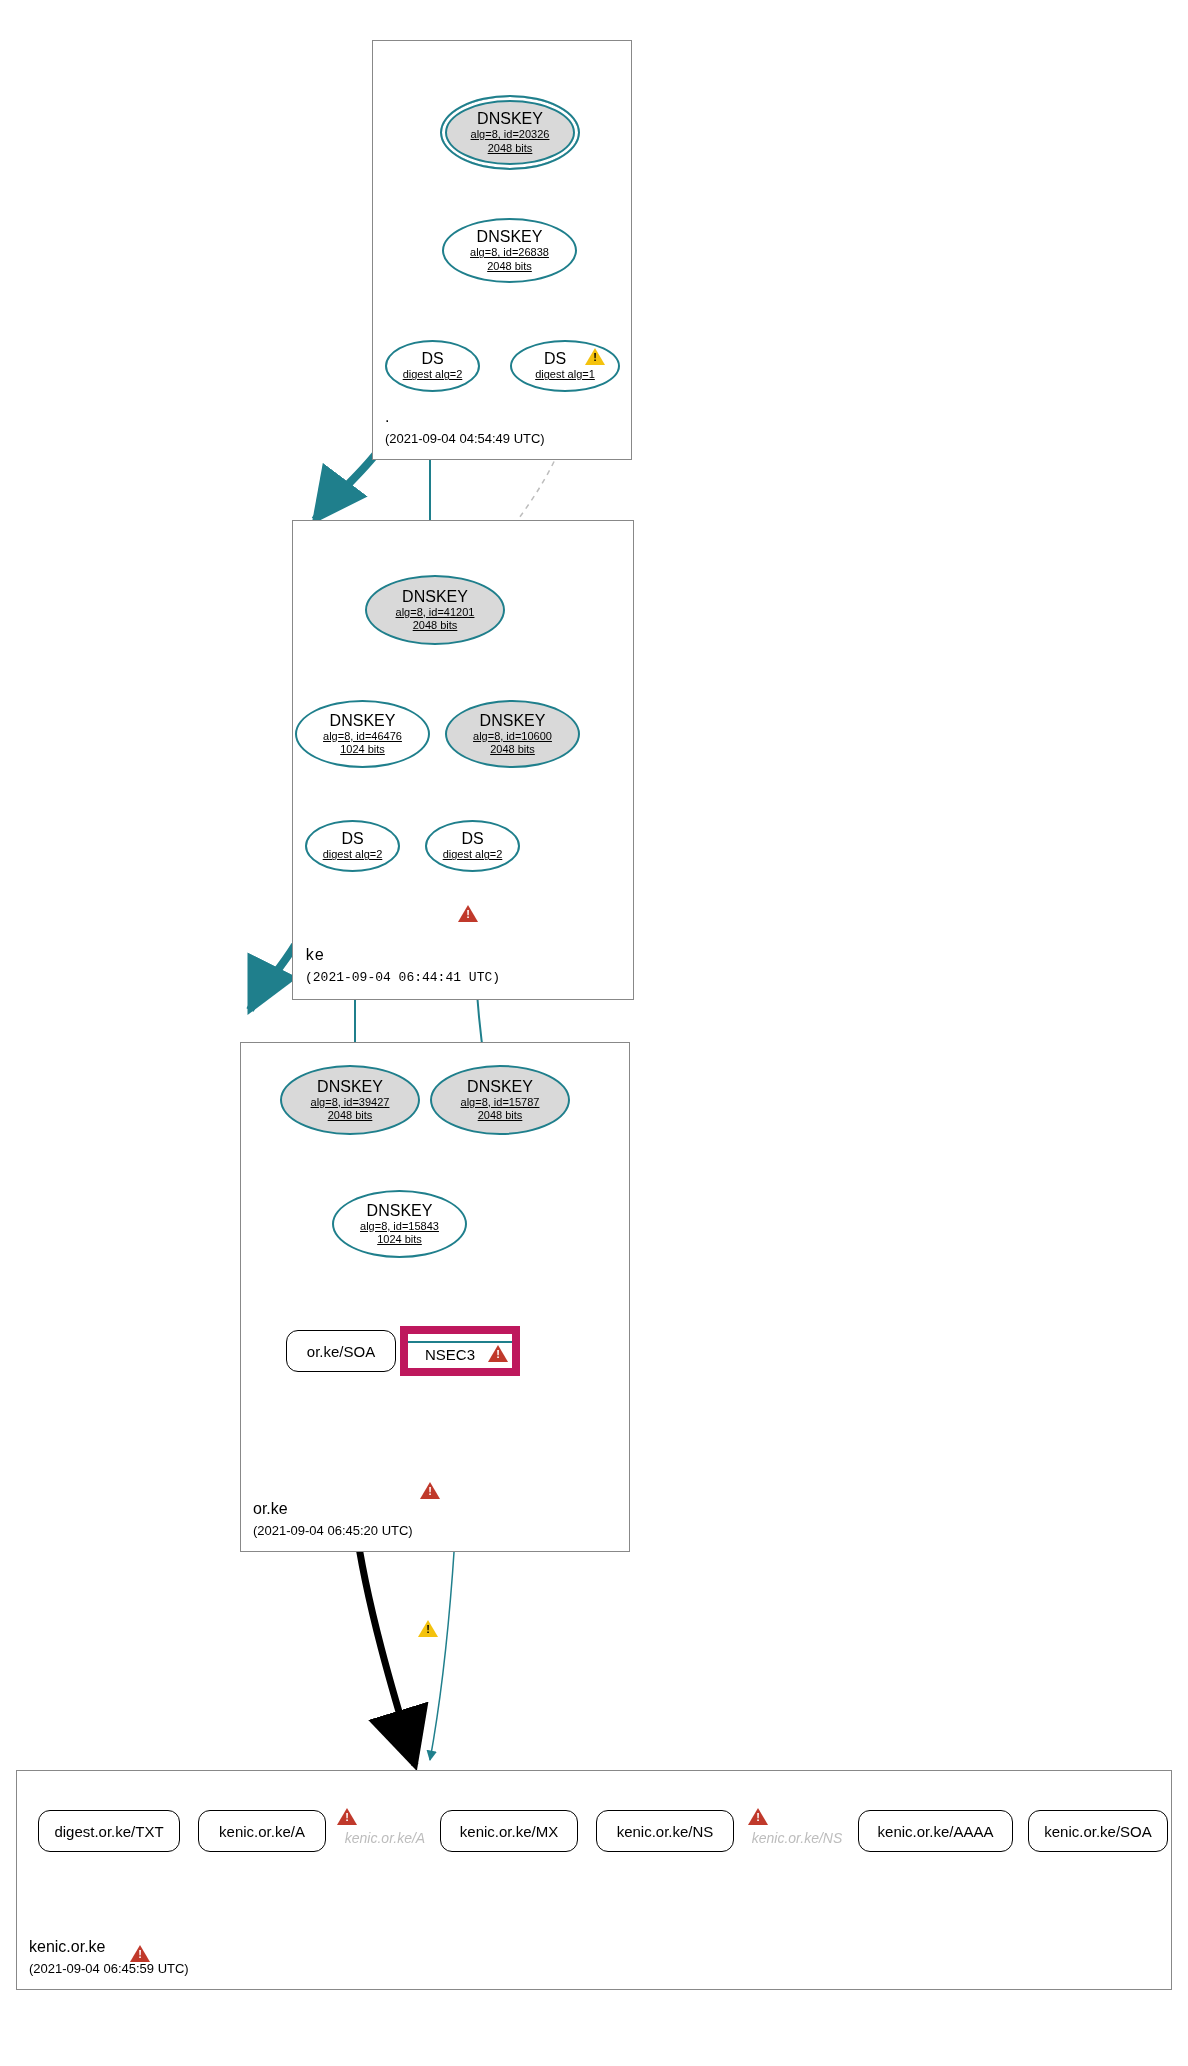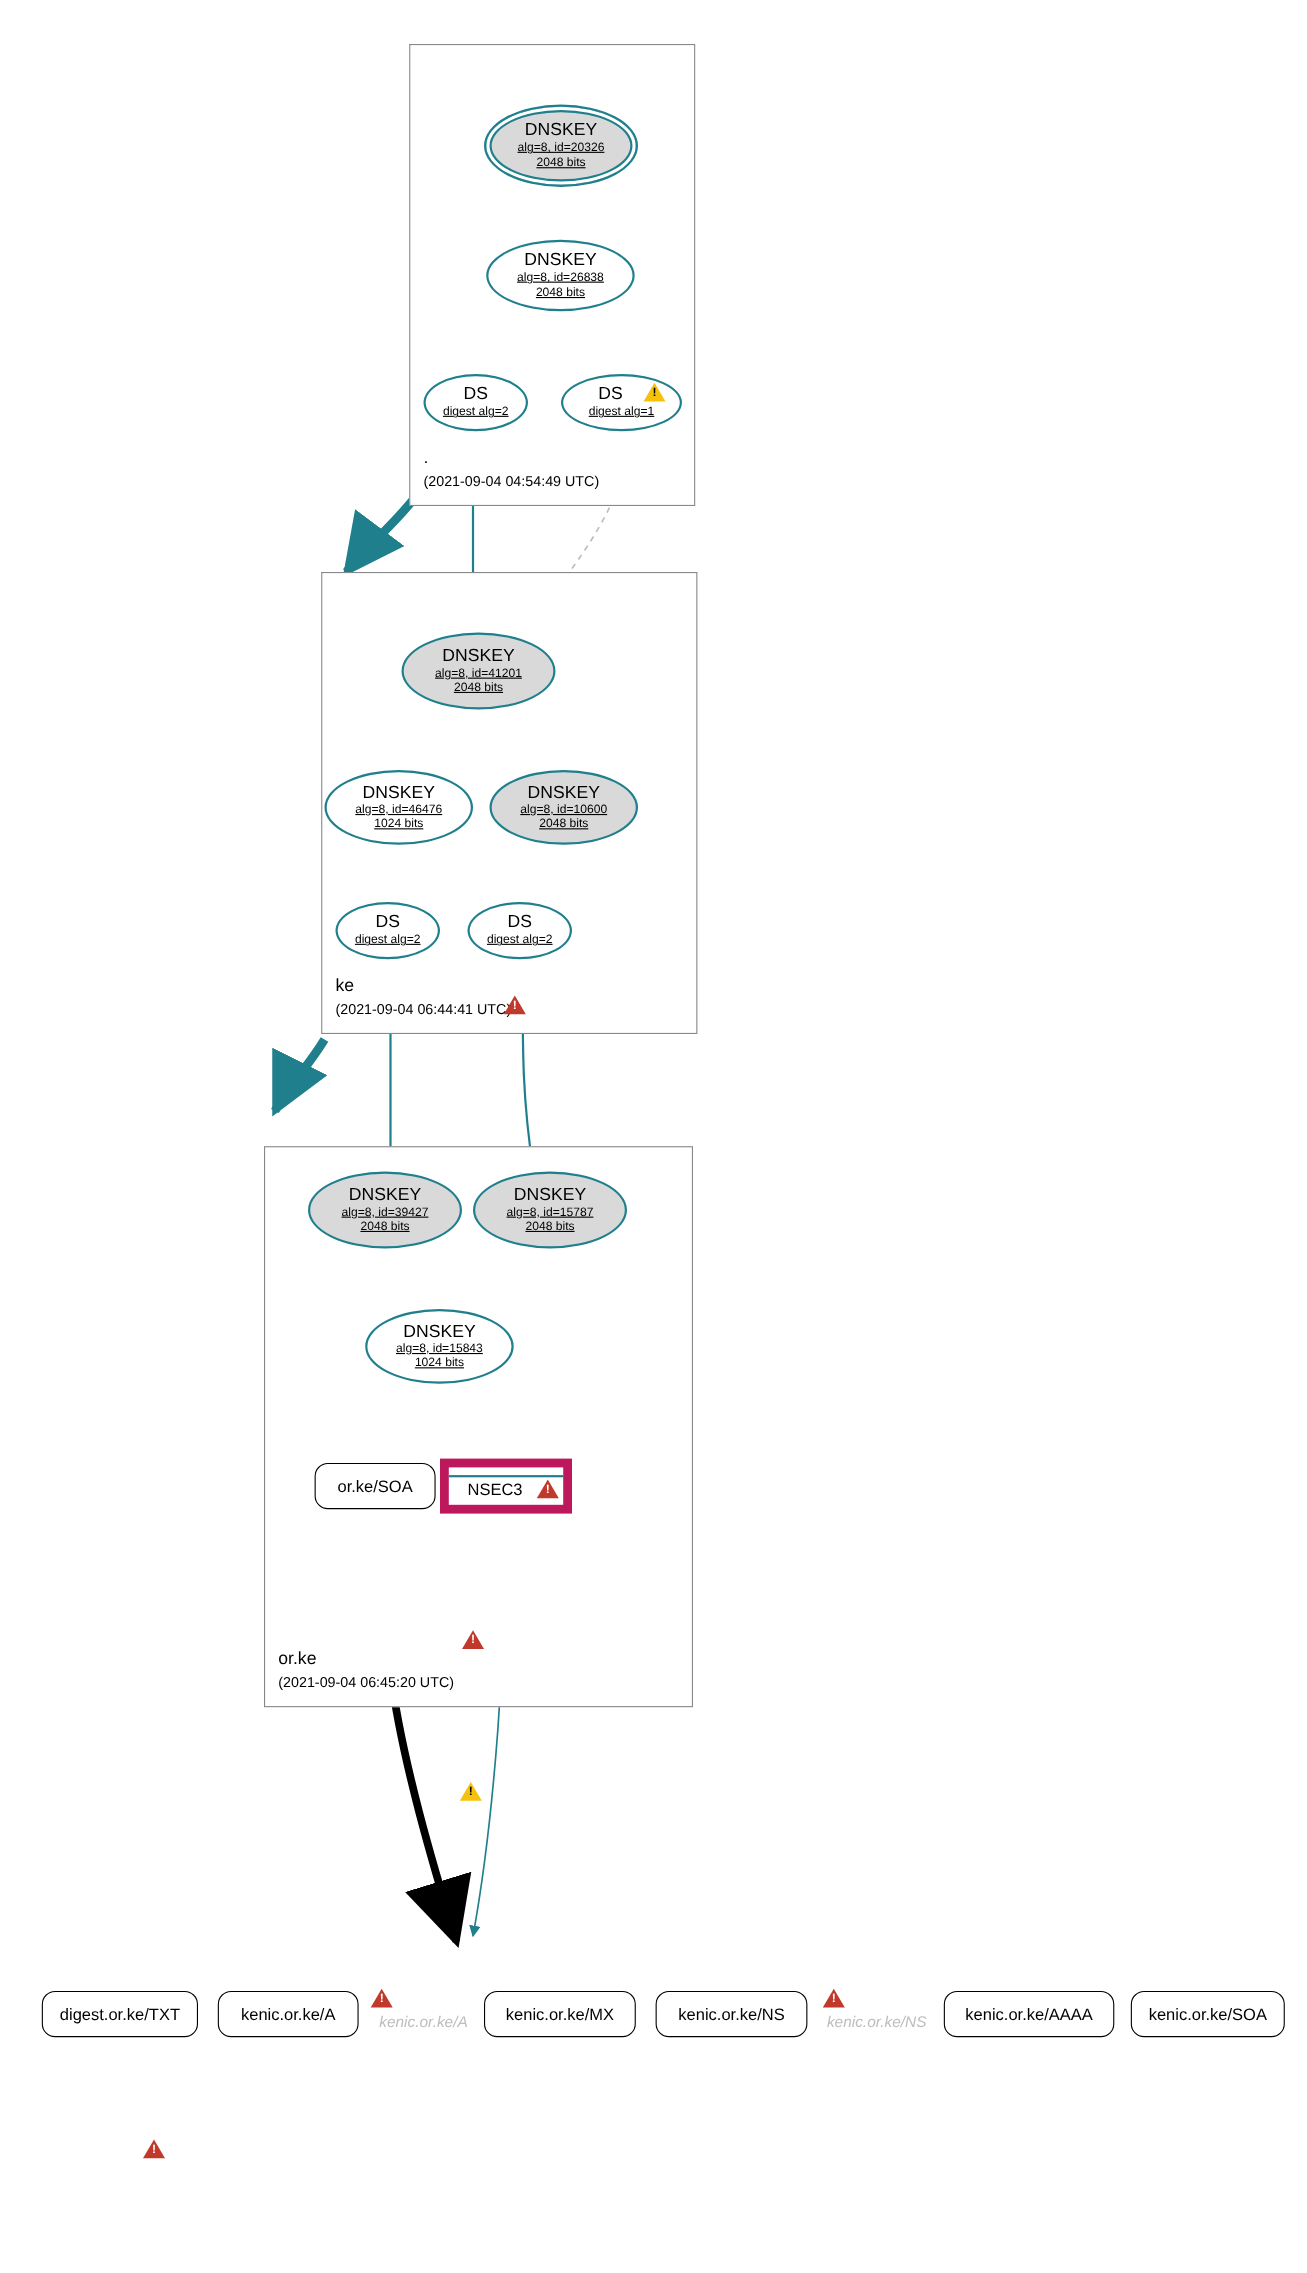--- a/index.html
+++ b/index.html
@@ -198,21 +198,21 @@
   </div>
 
   <div class="node ellipse" style="left:510px; top:340px; width:110px; height:52px;">
     <div class="title" style="padding-right:20px;">DS</div>
     <div class="sub">digest alg=1</div>
   </div>
   <div class="tri warn" style="left:585px; top:348px;">
       <span class="mark">!</span>
     </div>
 
-  <div class="zone" style="left:292px; top:520px; width:342px; height:420px;">
+  <div class="zone" style="left:292px; top:520px; width:342px; height:480px;font-family:Liberation Mono, monospace;">
     <div class="zone-label">
       <span>ke</span><br>
       <span class="ts">(2021-09-04 06:44:41 UTC)</span>
     </div>
   </div>
   <div class="tri err" style="left:458px; top:905px;">
       <span class="mark">!</span>
     </div>
 
   <div class="node ellipse filled" style="left:365px; top:575px; width:140px; height:70px;">
@@ -280,20 +280,26 @@
     <span style="padding-right:20px; padding-top:6px;">NSEC3</span>
   </div>
   <div class="tri err" style="left:488px; top:1345px;">
       <span class="mark">!</span>
     </div>
 
   <div class="tri warn" style="left:418px; top:1620px;">
       <span class="mark">!</span>
     </div>
 
+  <div class="zone" style="left:16px; top:1770px; width:1156px; height:220px;">
+    <div class="zone-label">
+      <span>kenic.or.ke</span><br>
+      <span class="ts">(2021-09-04 06:45:59 UTC)</span>
+    </div>
+  </div>
   <div class="tri err" style="left:130px; top:1945px;">
       <span class="mark">!</span>
     </div>
 
   <div class="node rrect" style="left:38px;  top:1810px; width:142px; height:42px;">
     <span>digest.or.ke/TXT</span>
   </div>
   <div class="node rrect" style="left:198px; top:1810px; width:128px; height:42px;">
     <span>kenic.or.ke/A</span>
   </div>

